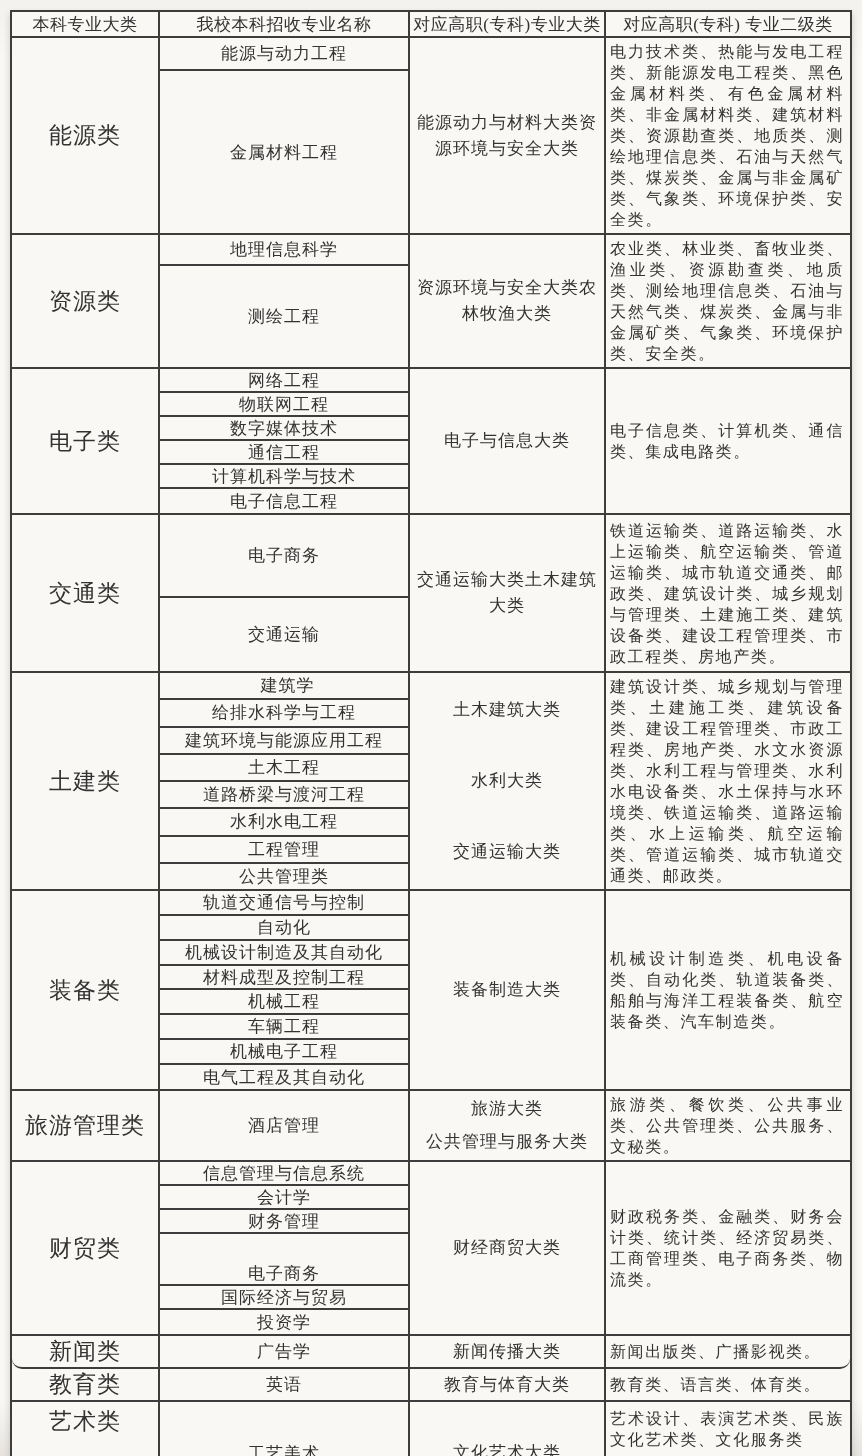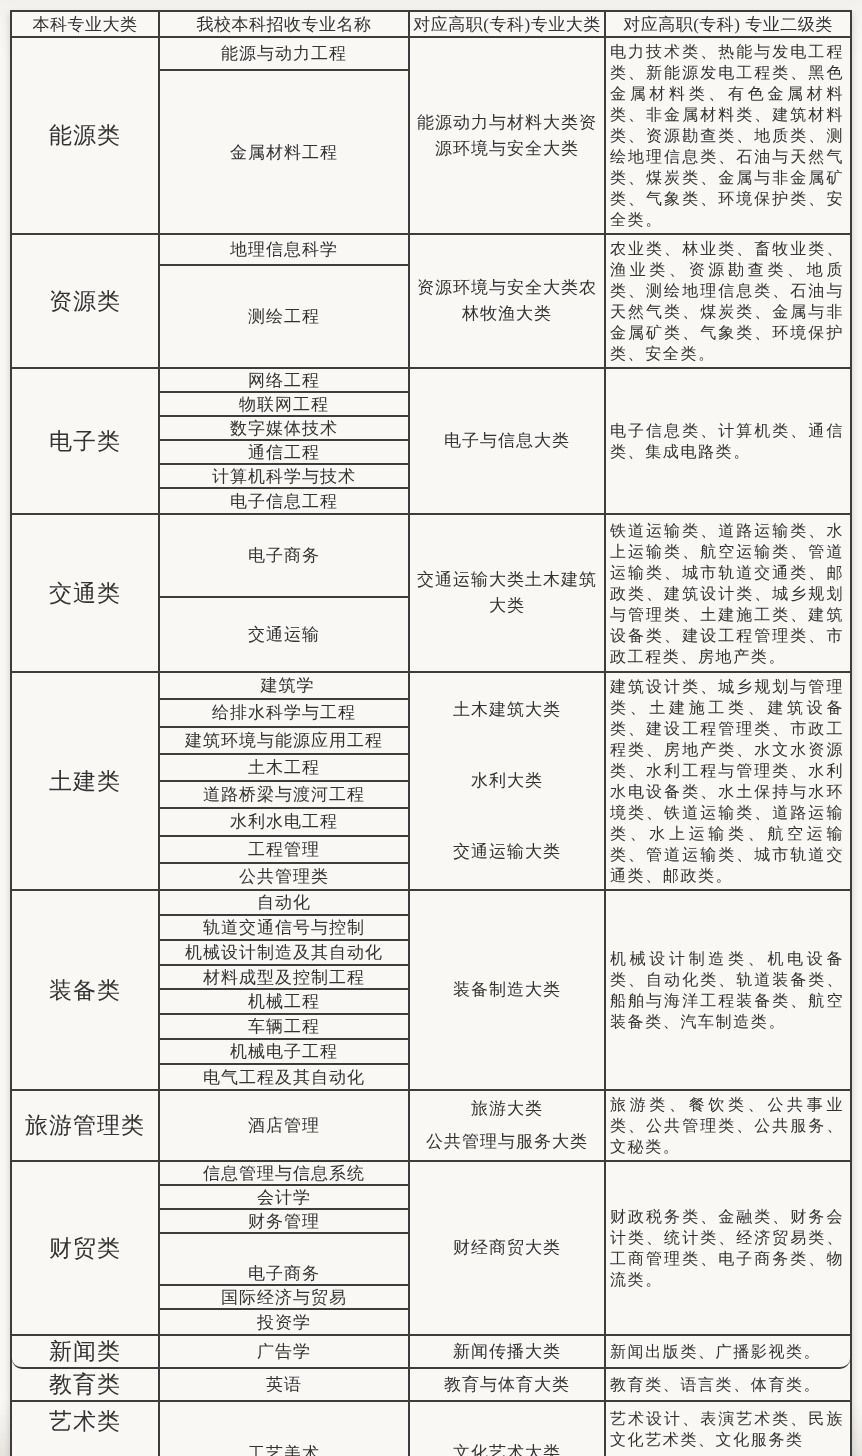--- a/index.html
+++ b/index.html
@@ -142,22 +142,22 @@
             <div class="college-entry">水利大类</div>
             <div class="college-entry">交通运输大类</div>
           </div>
           <div class="cell c4 secondary">
             <div class="sec-par">建筑设计类、城乡规划与管理类、土建施工类、建筑设备类、建设工程管理类、市政工程类、房地产类、水文水资源类、水利工程与管理类、水利水电设备类、水土保持与水环境类、铁道运输类、道路运输类、水上运输类、航空运输类、管道运输类、城市轨道交通类、邮政类。</div>
           </div>
         </div>
         <div class="grow" style="min-height: 200px;">
           <div class="cell c1 cat">装备类</div>
           <div class="majors c2">
+            <div class="major-cell" style="flex: 1 1 0px;">轨道交通信号与控制</div>
             <div class="major-cell" style="flex: 1 1 0px;">自动化</div>
-            <div class="major-cell" style="flex: 1 1 0px;">轨道交通信号与控制</div>
             <div class="major-cell" style="flex: 1 1 0px;">机械设计制造及其自动化</div>
             <div class="major-cell" style="flex: 1 1 0px;">材料成型及控制工程</div>
             <div class="major-cell" style="flex: 1 1 0px;">机械工程</div>
             <div class="major-cell" style="flex: 1 1 0px;">车辆工程</div>
             <div class="major-cell" style="flex: 1 1 0px;">机械电子工程</div>
             <div class="major-cell" style="flex: 1 1 0px;">电气工程及其自动化</div>
           </div>
           <div class="cell c3 college">
             <div class="college-entry">装备制造大类</div>
           </div>

